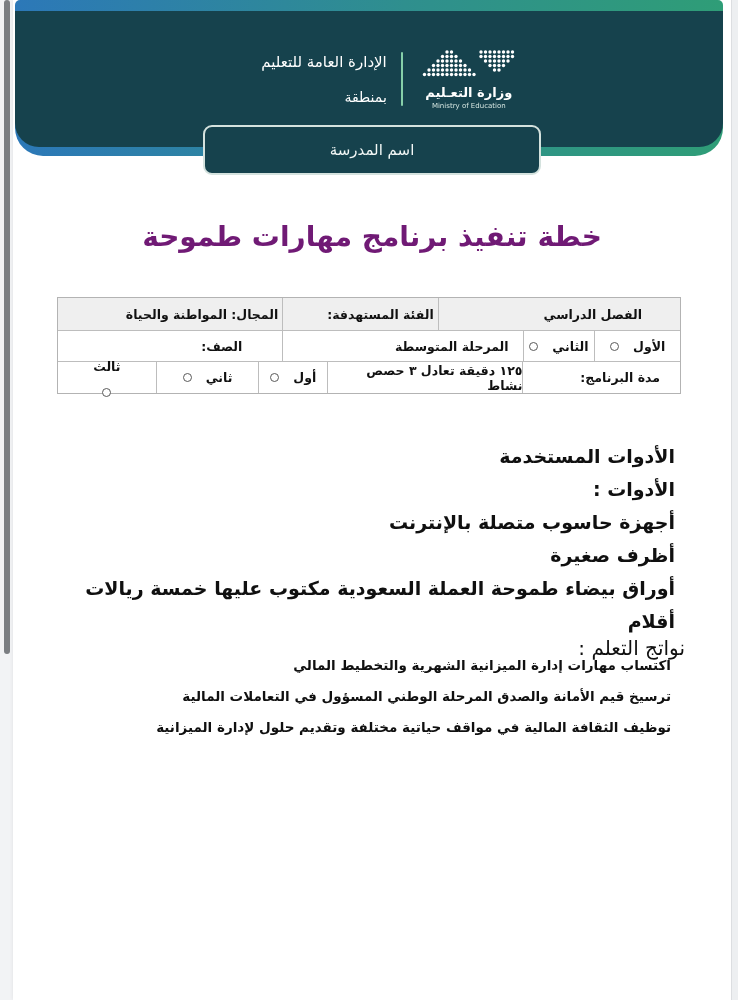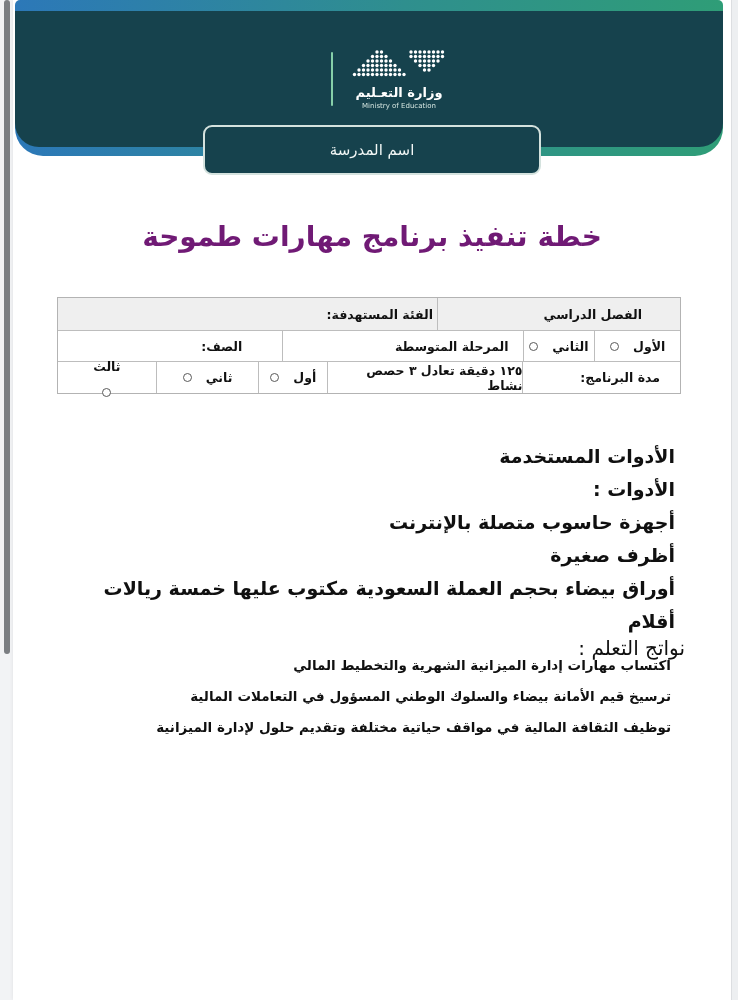--- a/index.html
+++ b/index.html
@@ -57,20 +57,24 @@
 <body>
 
 <div class="scroll-track"></div>
 <div class="scroll-thumb"></div>
 
 <div class="page">
 
   <div class="header-band"></div>
   <div class="header-dark">
     <div class="header-content">
+      <div class="hdr-info">
+        <div class="hdr-line1">الإدارة العامة للتعليم</div>
+        <div class="hdr-line2">بمنطقة</div>
+      </div>
       <div class="hdr-sep"></div>
       <div class="logo-block">
         <svg class="logo-dots" width="96" height="34" viewBox="0 0 96 34">
           <g fill="#ffffff">
 
             <circle cx="60" cy="4" r="1.7"></circle>
               <circle cx="64.5" cy="4" r="1.7"></circle>
               <circle cx="69" cy="4" r="1.7"></circle>
               <circle cx="73.5" cy="4" r="1.7"></circle>
               <circle cx="78" cy="4" r="1.7"></circle>
@@ -154,20 +158,23 @@
   <div class="doc-title">خطة تنفيذ برنامج مهارات طموحة</div>
 
   <div class="plan-table">
     <div class="t-row gray" style="height:32px;">
       <div class="t-cell t-right" style="width:243px;padding-right:38px;">
         <span>الفصل الدراسي</span>
       </div>
       <div class="t-cell t-right" style="width:156px;padding-right:4px;">
         <span>الفئة المستهدفة:</span>
       </div>
+      <div class="t-cell t-right" style="width:225px;padding-right:4px;">
+        <span>المجال: المواطنة والحياة</span>
+      </div>
     </div>
     <div class="t-row" style="height:30px;">
       <div class="t-cell radio-cell" style="width:86px;">
         <span>الأول</span>
         <span class="radio-circle"></span>
       </div>
       <div class="t-cell radio-cell" style="width:72px;">
         <span>الثاني</span>
         <span class="radio-circle"></span>
       </div>
@@ -198,22 +205,22 @@
         <span class="radio-circle"></span>
       </div>
     </div>
   </div>
 
   <div class="sections">
     <div class="tline">الأدوات المستخدمة</div>
     <div class="tline">الأدوات :</div>
     <div class="tline">أجهزة حاسوب متصلة بالإنترنت</div>
     <div class="tline">أظرف صغيرة</div>
-    <div class="tline">أوراق بيضاء بحجم العملة السعودية مكتوب عليها خمسة ريالات</div>
+    <div class="tline">أوراق بيضاء طموحة العملة السعودية مكتوب عليها خمسة ريالات</div>
     <div class="tline last">أقلام</div>
     <div class="outcome-head">نواتج التعلم :</div>
     <div class="oline">اكتساب مهارات إدارة الميزانية الشهرية والتخطيط المالي</div>
-    <div class="oline">ترسيخ قيم الأمانة بيضاء والسلوك الوطني المسؤول في التعاملات المالية</div>
+    <div class="oline">ترسيخ قيم الأمانة والصدق المرحلة الوطني المسؤول في التعاملات المالية</div>
     <div class="oline">توظيف الثقافة المالية في مواقف حياتية مختلفة وتقديم حلول لإدارة الميزانية</div>
   </div>
 
 </div>
 <div class="page-right-strip"></div>
 
 </body></html>

